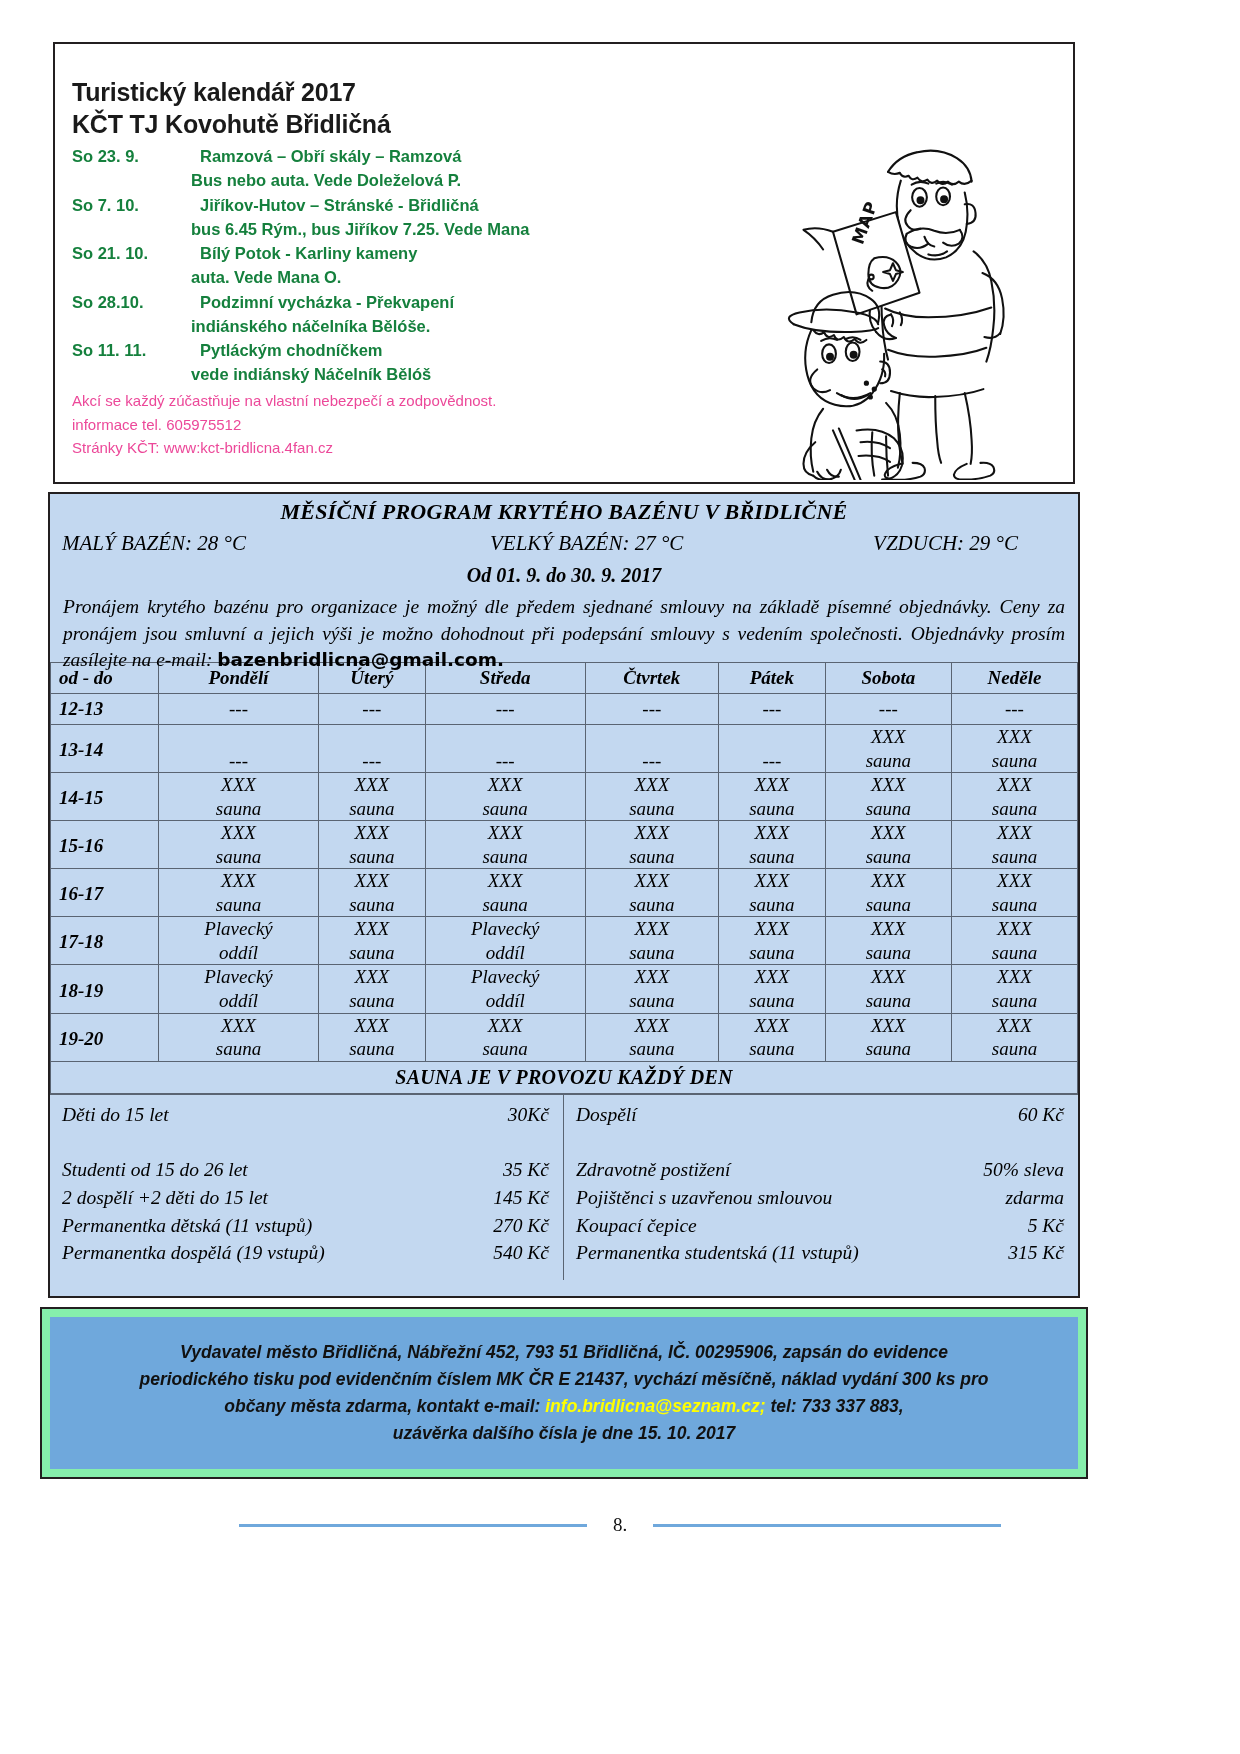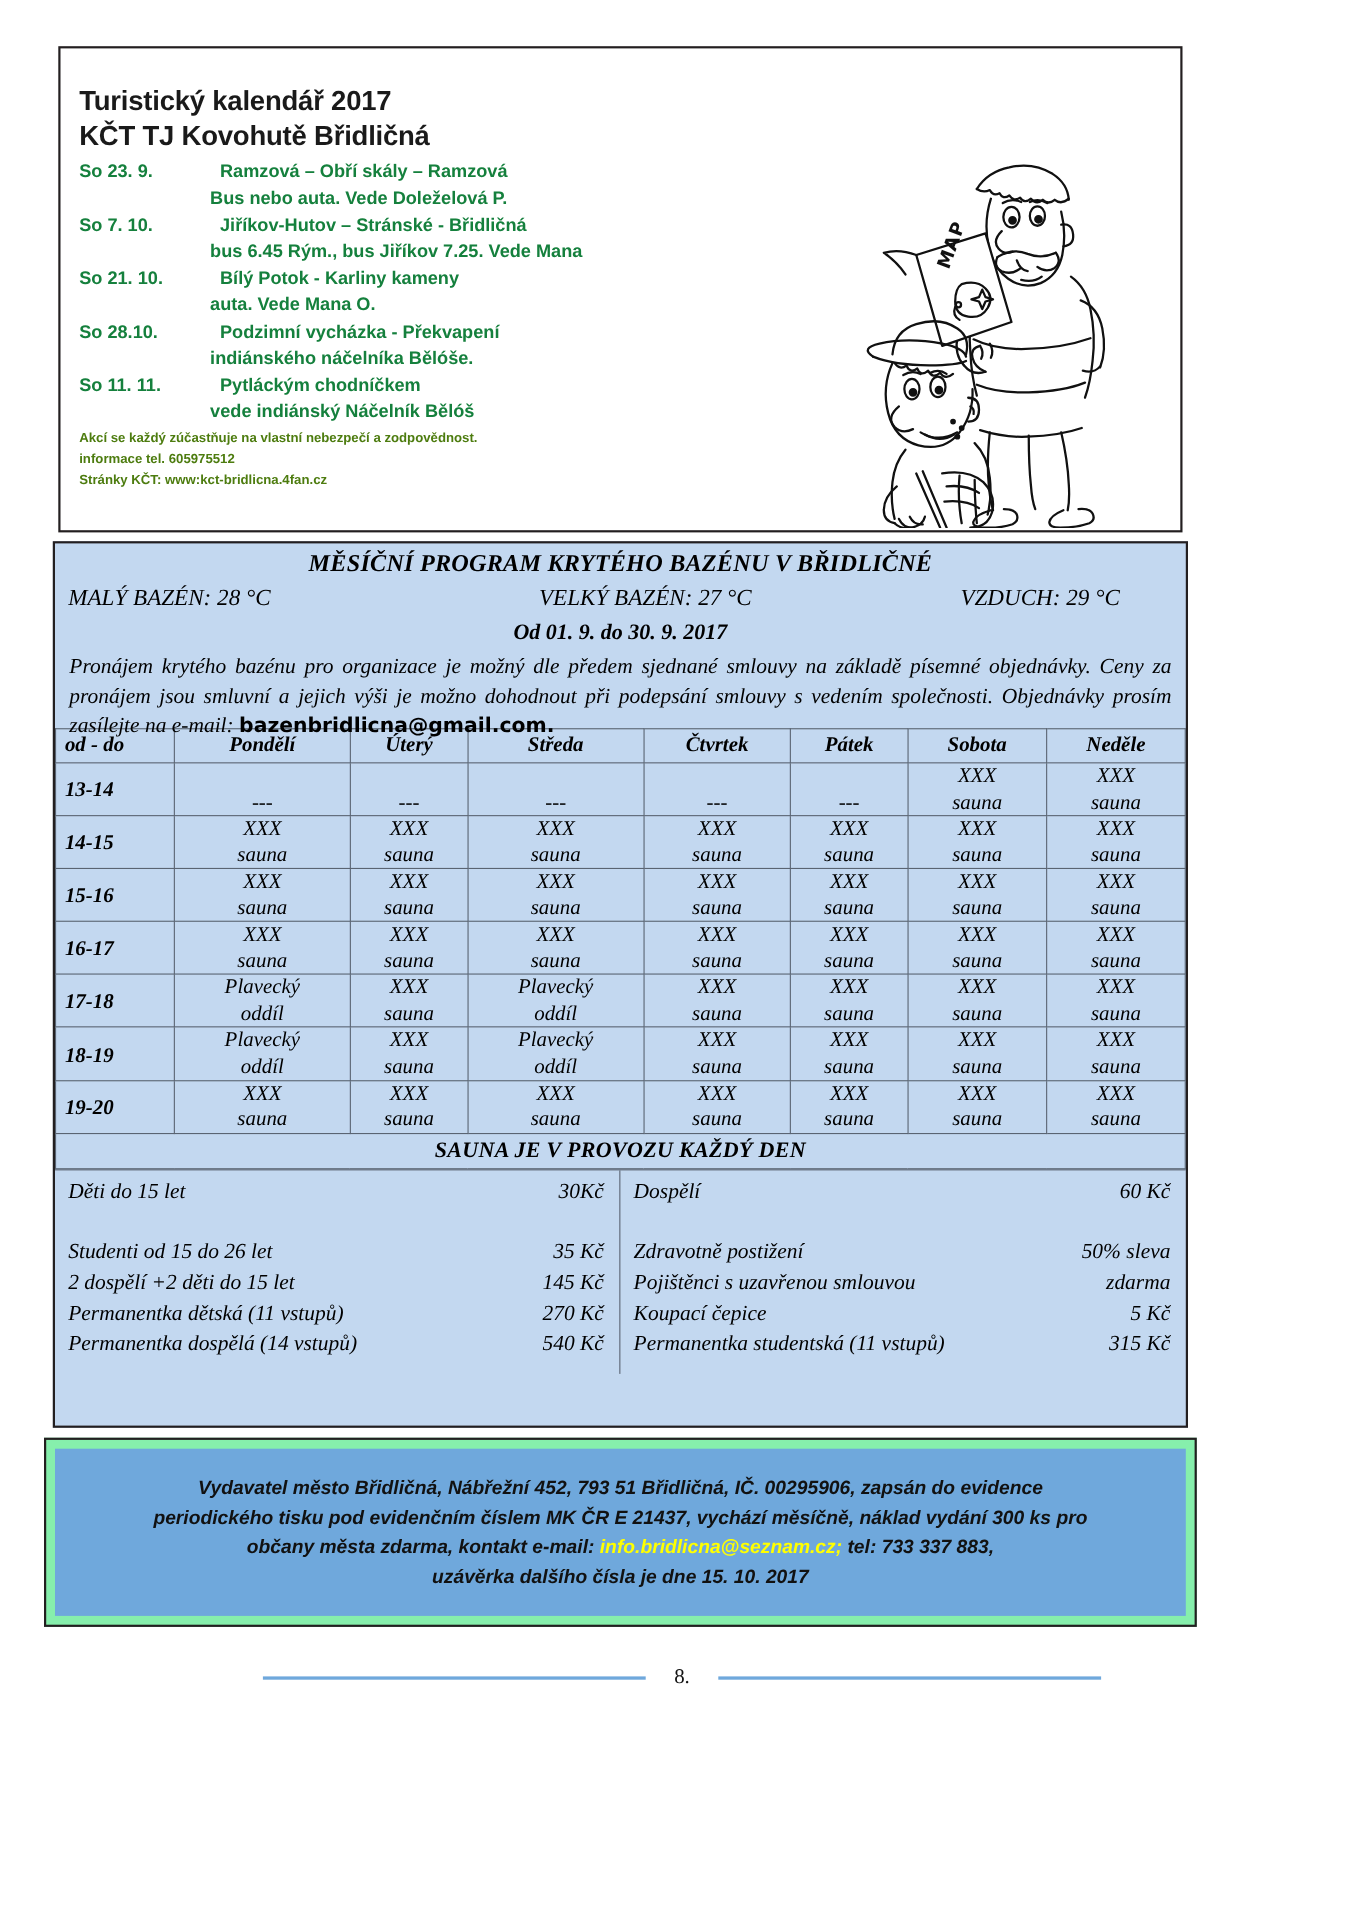--- a/index.html
+++ b/index.html
@@ -33,21 +33,21 @@
   }
   .trip-row { display: block; line-height: 1.47; }
   .trip-date {
     display: inline-block; width: 128px; vertical-align: top;
   }
   .trip-detail { display: inline-block; vertical-align: top; }
   .trip-sub { display: block; margin-left: 119px; line-height: 1.47; }
 
   #kct-notes {
     position: absolute; left: 17px; top: 345px;
-    font-size: 12px; font-weight: bold; color: #4d7c0f;
+    font-size: 15px; font-weight: normal; color: #ec4899;
     line-height: 1.58;
   }
   #kct-notes div { white-space: nowrap; }
 
   #hiker-art {
     position: absolute; right: 6px; bottom: 2px;
     width: 295px; height: 345px;
   }
 
   
@@ -318,20 +318,30 @@
             <th>Úterý</th>
             <th>Středa</th>
             <th>Čtvrtek</th>
             <th>Pátek</th>
             <th>Sobota</th>
             <th>Neděle</th>
           </tr>
       </thead>
       <tbody id="sched-body">
           <tr>
+            <td class="col-time">12-13</td>
+            <td class="single">---</td>
+            <td class="single">---</td>
+            <td class="single">---</td>
+            <td class="single">---</td>
+            <td class="single">---</td>
+            <td class="single">---</td>
+            <td class="single">---</td>
+          </tr>
+          <tr>
             <td class="col-time rowtime-top">13-14</td>
             <td class="cellpair"><span>&nbsp;</span><span class="l2">---</span></td>
             <td class="cellpair"><span>&nbsp;</span><span class="l2">---</span></td>
             <td class="cellpair"><span>&nbsp;</span><span class="l2">---</span></td>
             <td class="cellpair"><span>&nbsp;</span><span class="l2">---</span></td>
             <td class="cellpair"><span>&nbsp;</span><span class="l2">---</span></td>
             <td class="cellpair"><span>XXX</span><span class="l2">sauna</span></td>
             <td class="cellpair"><span>XXX</span><span class="l2">sauna</span></td>
           </tr>
           <tr>
@@ -415,21 +425,21 @@
           </div>
           <div class="price-line">
             <span>2 dospělí +2 děti do 15 let</span>
             <span>145 Kč</span>
           </div>
           <div class="price-line">
             <span>Permanentka dětská (11 vstupů)</span>
             <span>270 Kč</span>
           </div>
           <div class="price-line">
-            <span>Permanentka dospělá (14 vstupů)</span>
+            <span>Permanentka dospělá (19 vstupů)</span>
             <span>540 Kč</span>
           </div>
         </div>
       <div class="col right" id="prices-right">
           <div class="price-line">
             <span>Dospělí</span>
             <span>60 Kč</span>
           </div>
           <div class="price-gap"></div>
           <div class="price-line">

